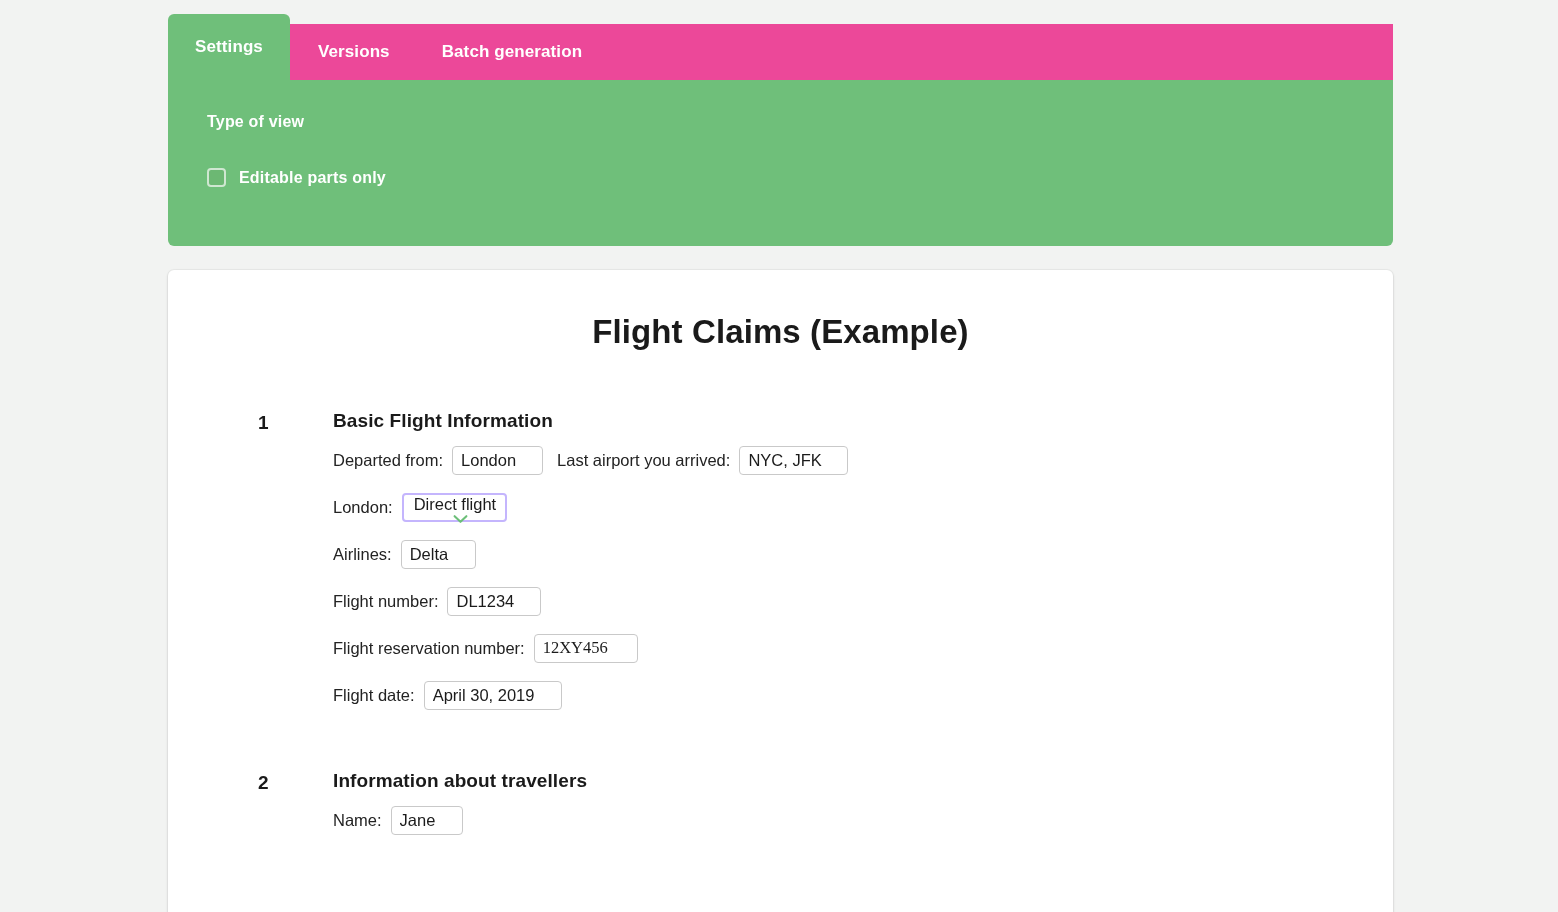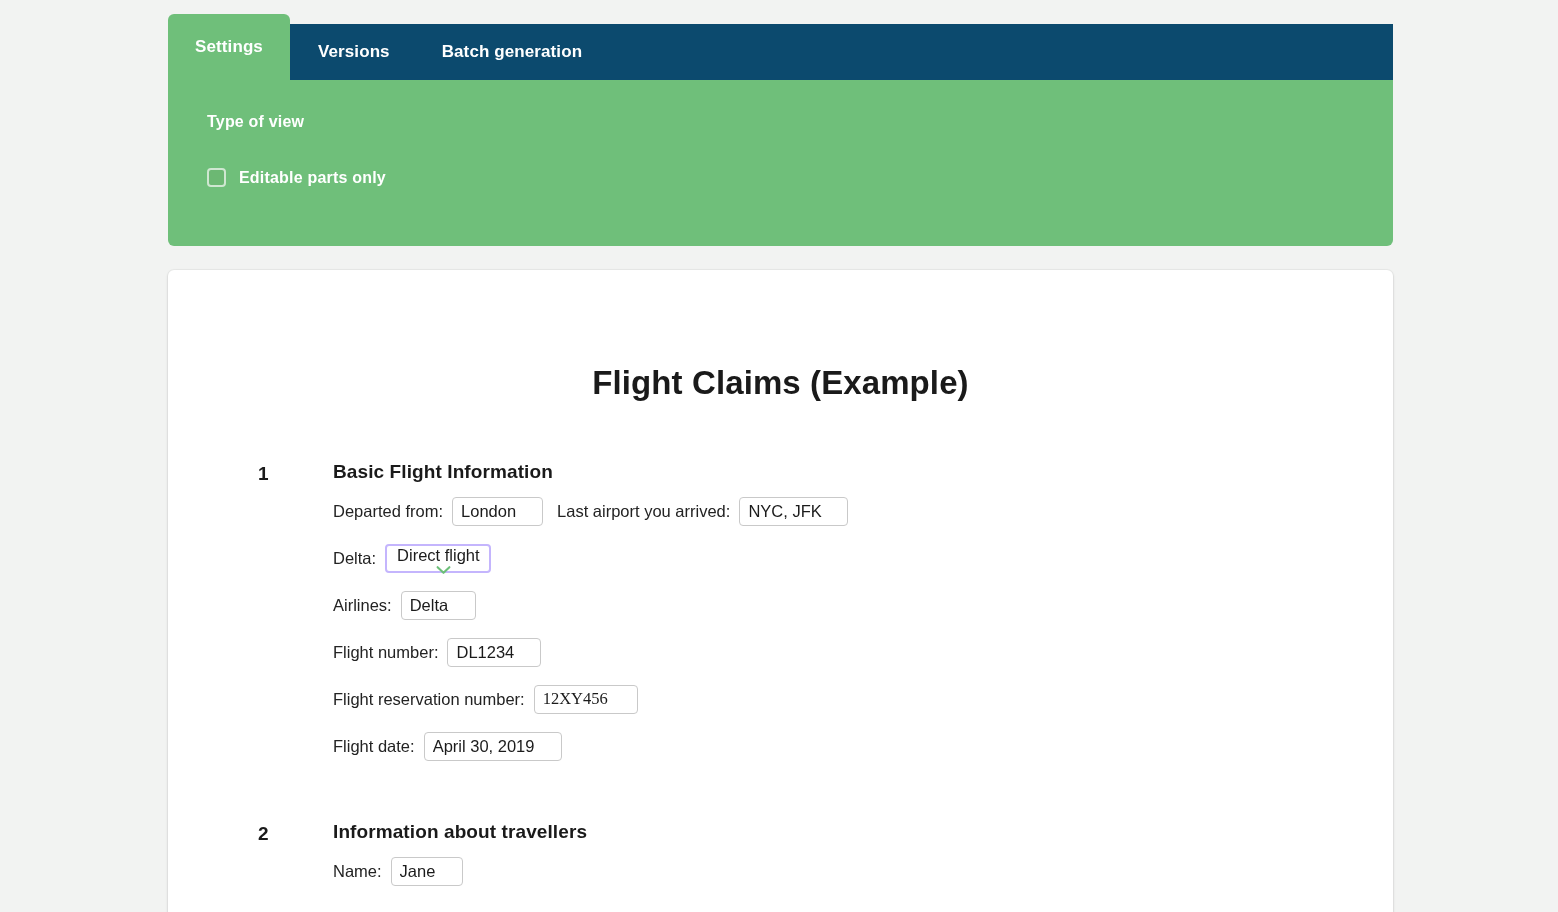--- a/index.html
+++ b/index.html
@@ -14,21 +14,21 @@
     position: relative;
     width: 1558px; height: 912px;
     background: #f2f3f2;
   }
 
   
   .tabstrip {
     position: absolute;
     left: 168px; top: 24px;
     width: 1225px; height: 56px;
-    background: #0c4a6e;
+    background: #ec4899;
   }
   .tabstrip-inner {
     display: flex;
     align-items: center;
     height: 100%;
     padding-left: 122px;
   }
   .tab {
     color: #ffffff;
     font-size: 17px;
@@ -105,21 +105,21 @@
     position: absolute;
     left: 168px; top: 270px;
     width: 1225px; height: 700px;
     background: #ffffff;
     border-radius: 6px;
     box-shadow: 0 1px 3px rgba(0,0,0,0.14), 0 0 0 1px rgba(0,0,0,0.03);
     overflow: hidden;
   }
   .doc-title {
     margin: 0;
-    padding-top: 94px;
+    padding-top: 43px;
     text-align: center;
     font-size: 33px;
     font-weight: bold;
     color: #1a1a1a;
     letter-spacing: 0.1px;
   }
 
   .section {
     position: relative;
     padding-left: 90px;
@@ -236,21 +236,21 @@
       <div class="fields">
 
         <div class="field-row">
           <span class="field-label">Departed from:</span>
           <input class="field-input w-london" type="text" value="London" style="width: 91px;">
           <span class="field-label gap-label">Last airport you arrived:</span>
           <input class="field-input w-arrived" type="text" value="NYC, JFK" style="width: 109px;">
         </div>
 
         <div class="field-row">
-          <span class="field-label">Delta:</span>
+          <span class="field-label">London:</span>
           <div class="select-box">
             <span class="select-value">Direct flight</span>
             <span class="chev">
               <svg width="15" height="10" viewBox="0 0 15 10" aria-hidden="true">
                 <path d="M1.6 2.2 L7.5 7.8 L13.4 2.2" fill="none" stroke="#6cbf78" stroke-width="2.1" stroke-linecap="round" stroke-linejoin="round"></path>
               </svg>
             </span>
           </div>
         </div>
 

